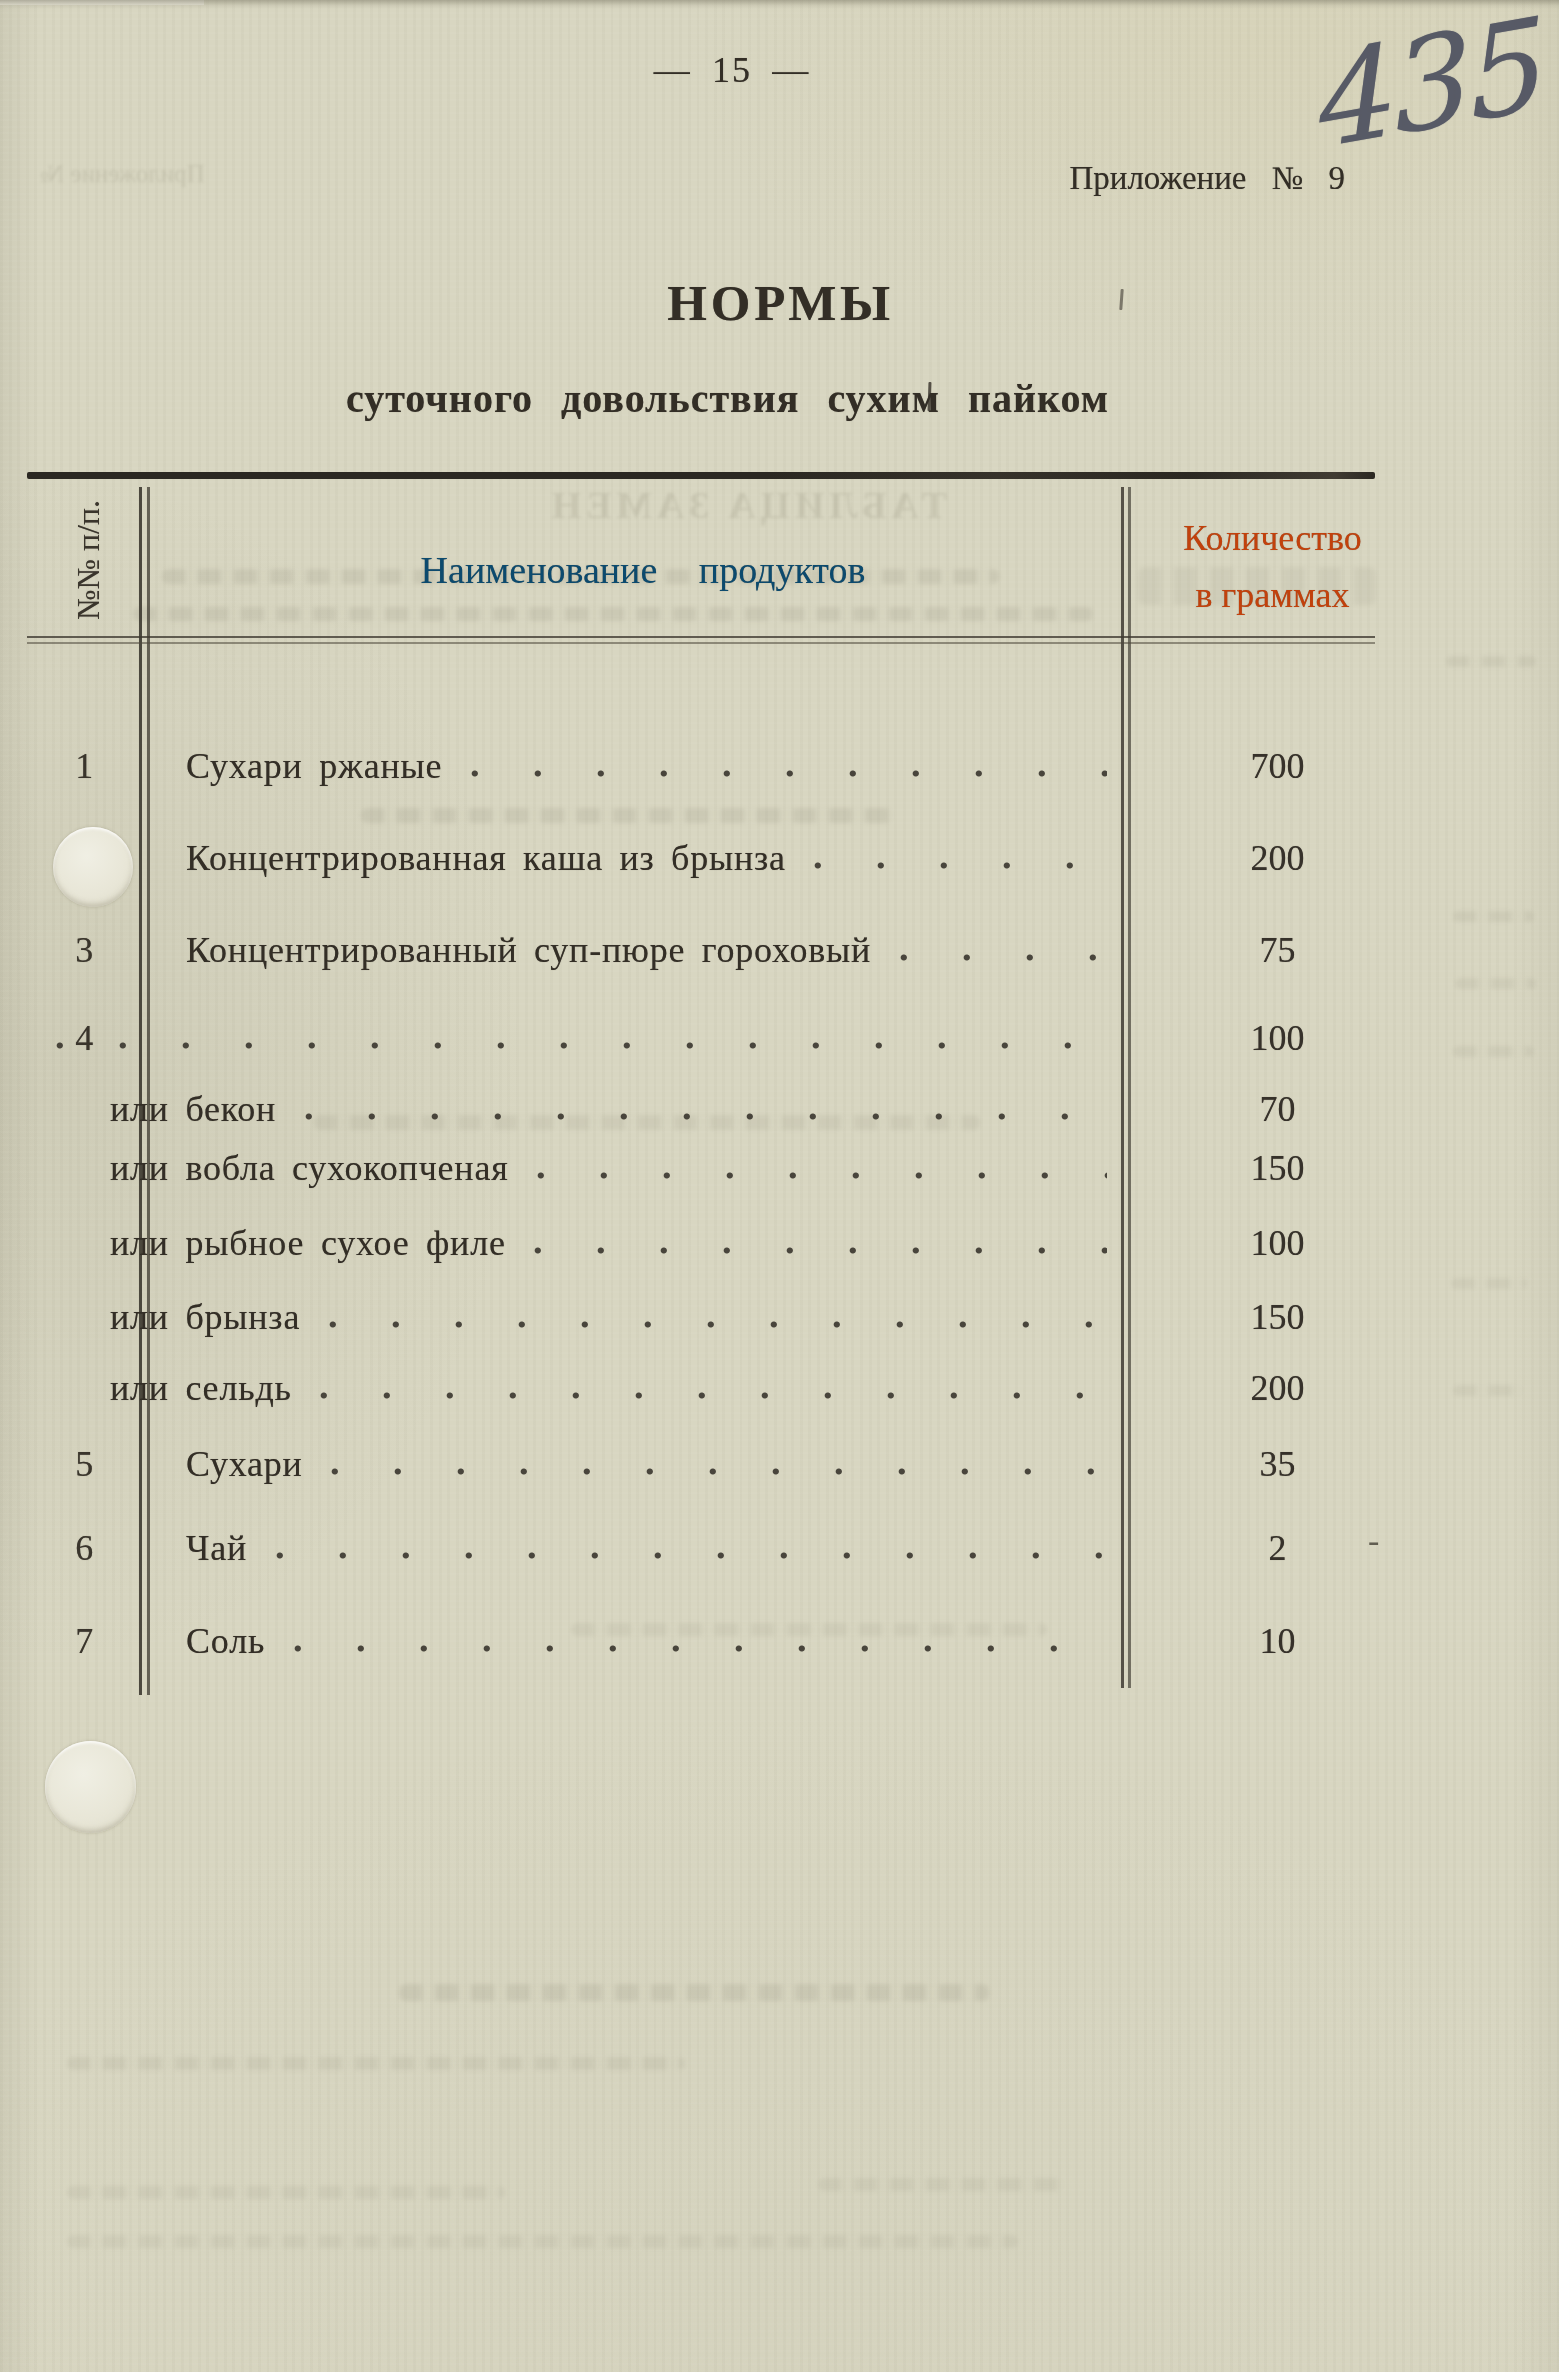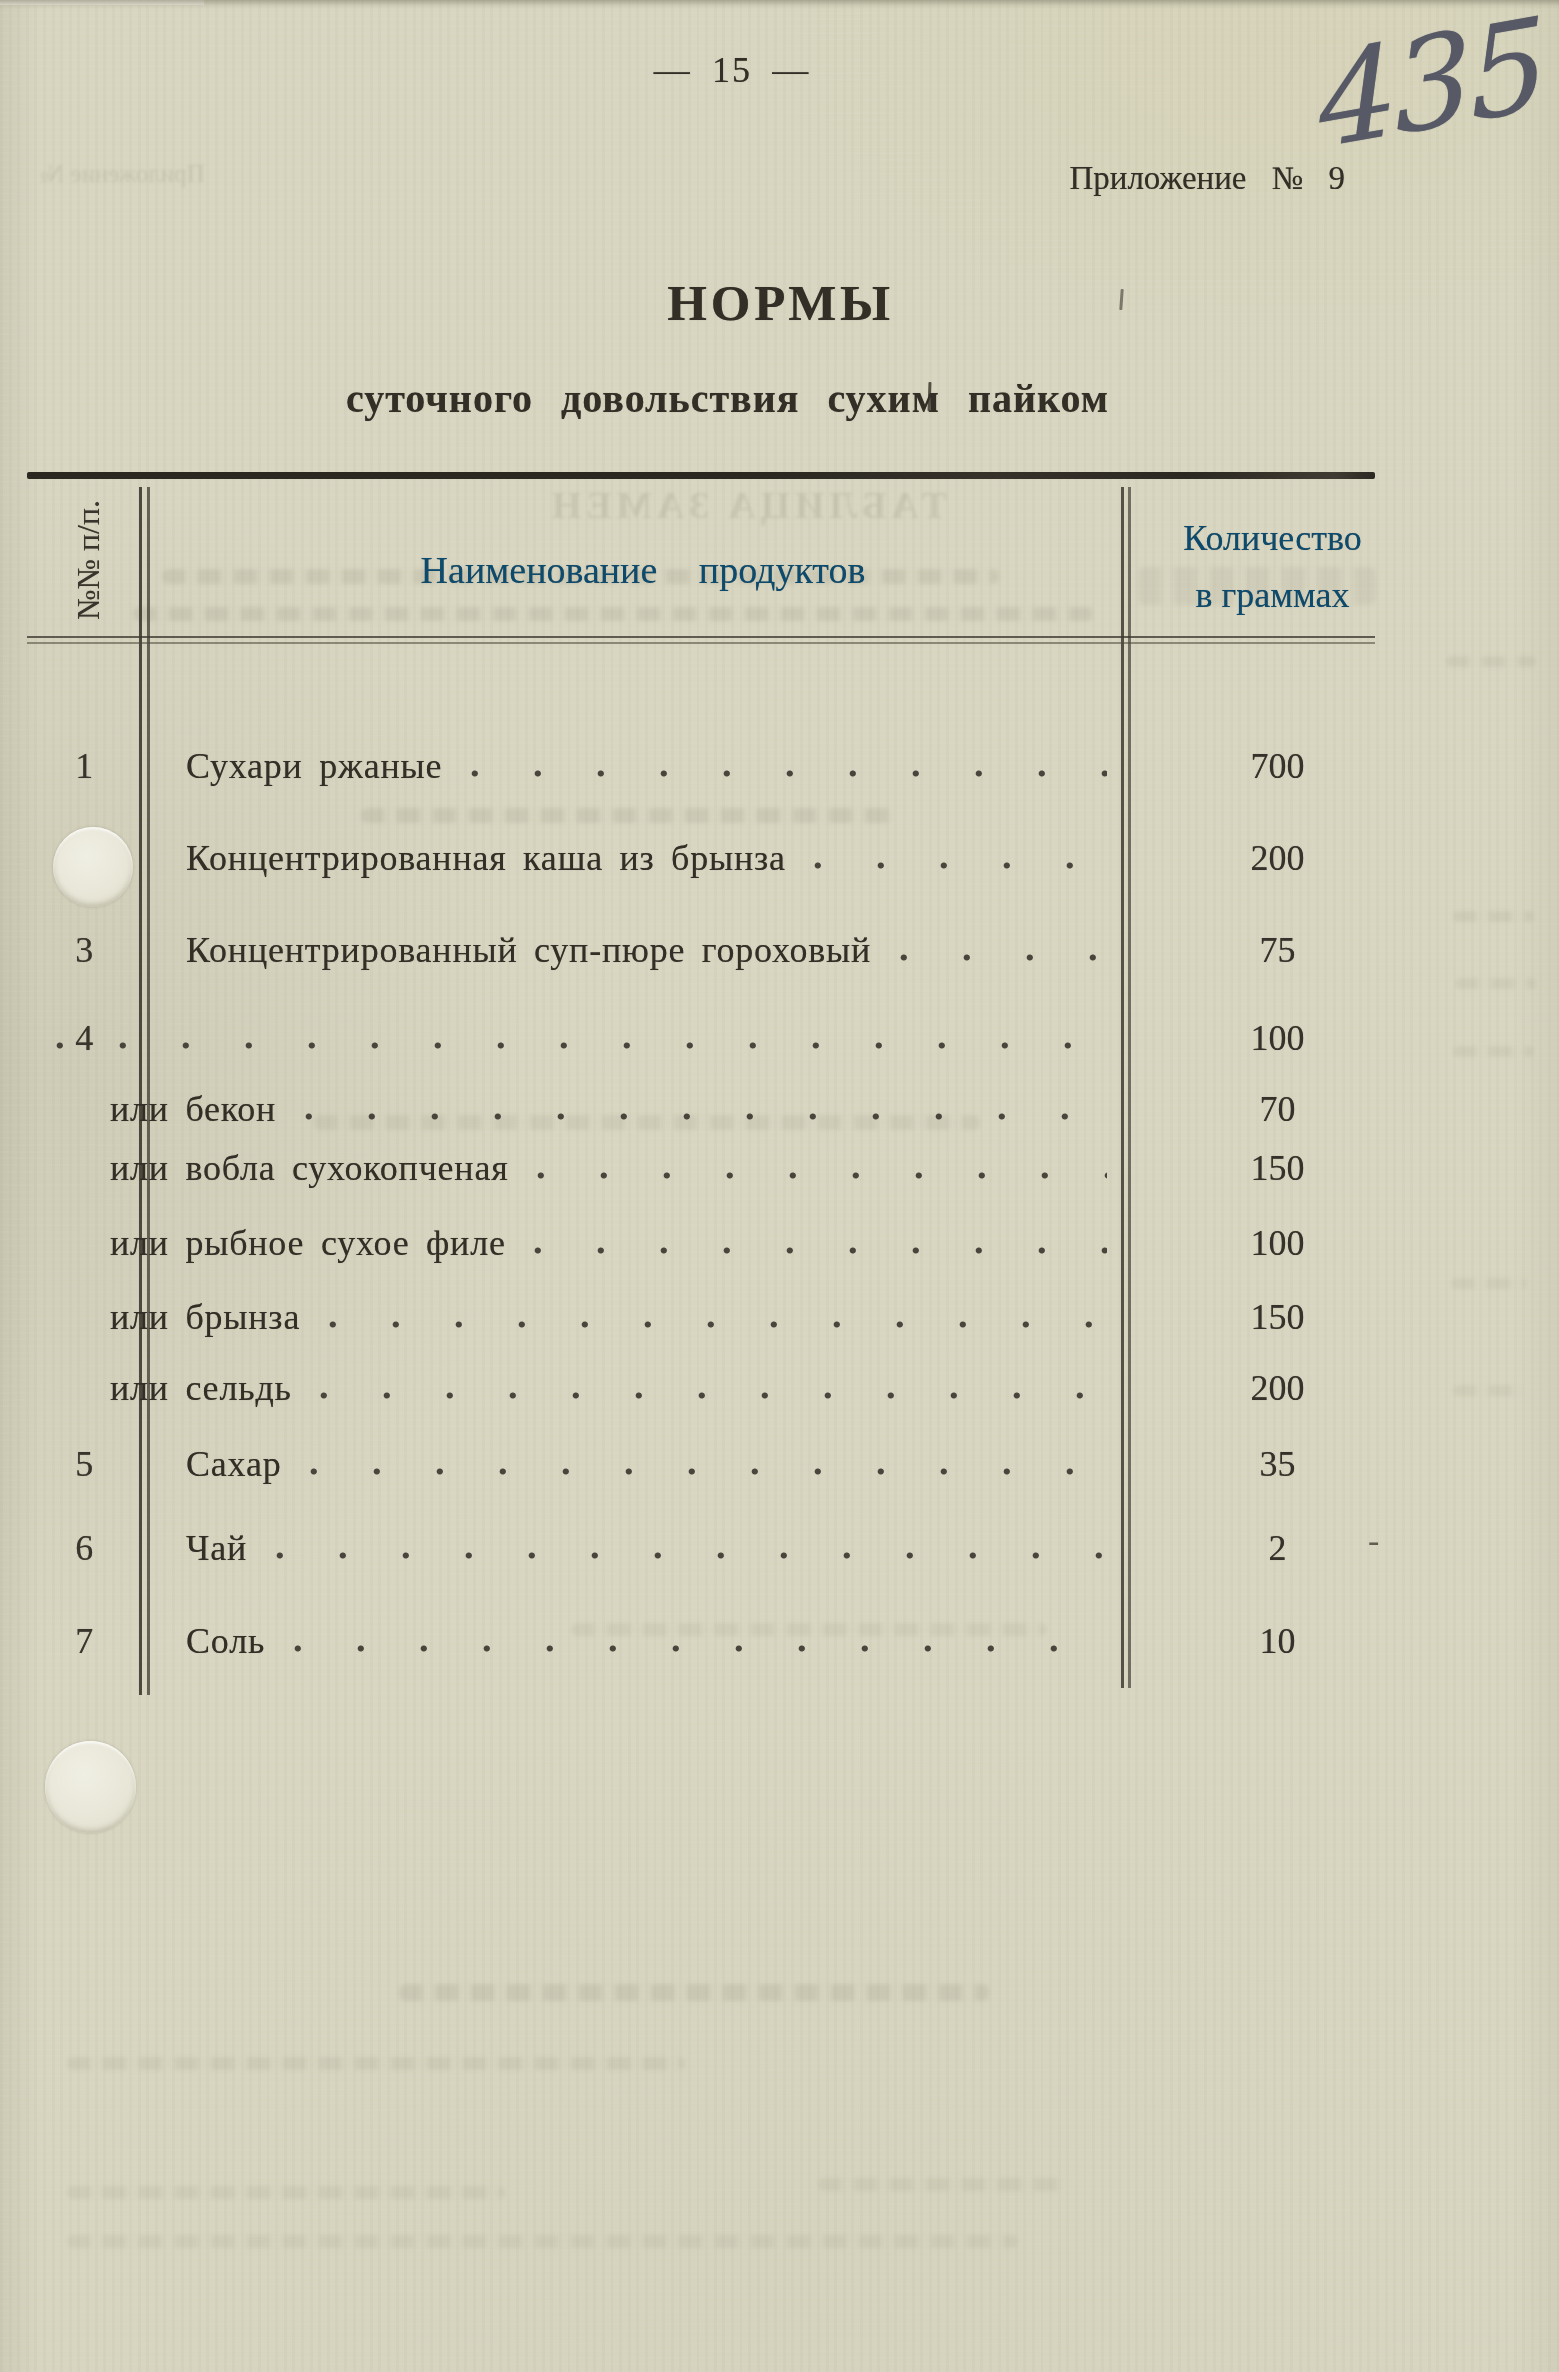--- a/index.html
+++ b/index.html
@@ -63,21 +63,21 @@
   .v2a{left:1094px;top:15px;height:1201px;background:rgba(52,48,40,0.80);}
   .v2b{left:1101px;top:15px;height:1201px;background:rgba(52,48,40,0.62);}
 
   .col-num-header{
     position:absolute;left:-5.7px;top:70px;width:133px;height:36px;
     transform:rotate(-90deg);transform-origin:center;
     font-size:32px;text-align:center;white-space:nowrap;color:#3a352c;
     text-shadow:0 0 0.7px rgba(44,40,33,0.5);
   }
   .col-name-header{position:absolute;left:131px;top:76px;width:970px;text-align:center;font-size:38px;word-spacing:32px;color:#0c4a6e;text-shadow:0 0 0.7px rgba(44,40,33,0.5);}
-  .col-qty-header{position:absolute;left:1103px;top:38px;width:285px;text-align:center;font-size:36px;line-height:57px;color:#0c4a6e;text-shadow:0 0 0.7px rgba(44,40,33,0.5);}
+  .col-qty-header{position:absolute;left:1103px;top:38px;width:285px;text-align:center;font-size:36px;line-height:57px;color:#c2410c;text-shadow:0 0 0.7px rgba(44,40,33,0.5);}
 
   .row{position:absolute;left:0;width:1348px;height:49px;display:flex;line-height:49px;white-space:nowrap;}
   .rnum{position:absolute;left:14.3px;width:86px;text-align:center;color:#3a352c;}
   .rname{margin-left:159px;letter-spacing:0.8px;word-spacing:6.7px;}
   .row.sub .rname{margin-left:83px;}
   .leader{
     flex:1;align-self:flex-end;height:11.4px;margin:0 268px 11.4px 28.5px;
     background-image:radial-gradient(circle at 3.8px 5.7px, rgba(48,44,37,0.85) 2.6px, rgba(48,44,37,0) 3.6px);
     background-size:63px 11.4px;background-repeat:repeat-x;
   }
@@ -204,21 +204,21 @@
       <span class="rqty">150</span>
     </div>
     <div class="row sub ink" style="top:892px">
       <span class="rnum"></span>
       <span class="rname">или сельдь</span>
       <span class="leader"></span>
       <span class="rqty">200</span>
     </div>
     <div class="row ink" style="top:968px">
       <span class="rnum">5</span>
-      <span class="rname">Сахар</span>
+      <span class="rname">Сухари</span>
       <span class="leader"></span>
       <span class="rqty">35</span>
     </div>
     <div class="row ink" style="top:1052px">
       <span class="rnum">6</span>
       <span class="rname">Чай</span>
       <span class="leader"></span>
       <span class="rqty">2</span>
     </div>
     <div class="row ink" style="top:1145px">

